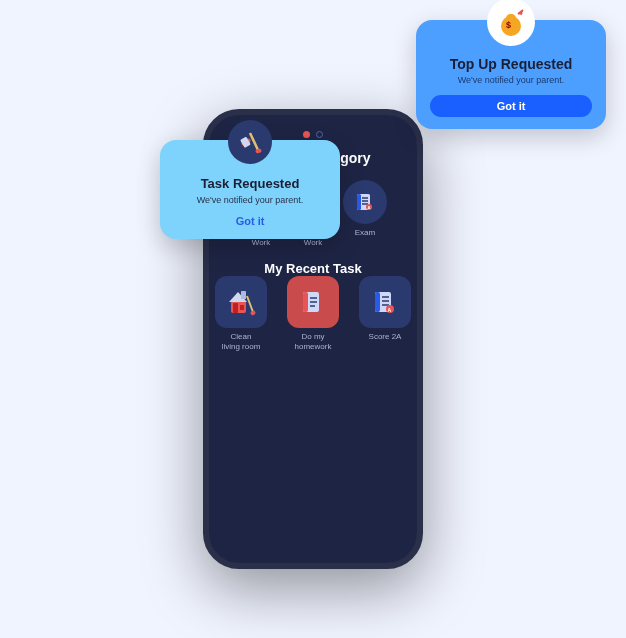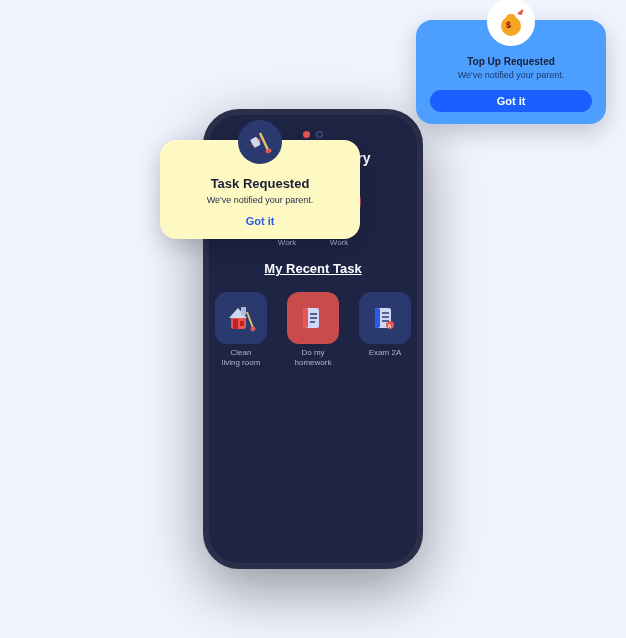--- a/index.html
+++ b/index.html
@@ -120,23 +120,22 @@
       font-size: 8px;
       text-align: center;
       line-height: 1.2;
     }
 
     
     .recent-title {
       color: #ffffff;
       font-size: 13px;
       font-weight: 600;
-      margin-bottom: 16px;
-      text-align: center;
-      text-decoration: underline;
+      margin-bottom: 0;
+      text-align: center;
     }
 
     .recent-row {
       display: flex;
       gap: 20px;
       justify-content: center;
     }
 
     .recent-item {
       display: flex;
@@ -161,22 +160,22 @@
       font-size: 8px;
       text-align: center;
       line-height: 1.2;
     }
 
     
     .popup-task {
       position: absolute;
       top: 140px;
       left: 160px;
-      width: 200px;
-      background: #fef9c3;
+      width: 180px;
+      background: #7dd3fc;
       border-radius: 16px;
       padding: 16px 14px 12px;
       box-shadow: 0 8px 24px rgba(0,0,0,0.2);
       z-index: 10;
     }
 
     .popup-task-icon {
       position: absolute;
       top: -20px;
       left: 50%;
@@ -239,21 +238,21 @@
       background: white;
       border-radius: 50%;
       display: flex;
       align-items: center;
       justify-content: center;
       font-size: 22px;
     }
 
     .popup-topup-title {
       color: #1a1f36;
-      font-size: 10px;
+      font-size: 14px;
       font-weight: 700;
       text-align: center;
       margin-top: 22px;
       margin-bottom: 3px;
     }
 
     .popup-topup-subtitle {
       color: #1a3a6e;
       font-size: 9px;
       text-align: center;
@@ -325,20 +324,34 @@
                 <rect x="4" y="4" width="13" height="16" rx="1.5" fill="#d0d8f8"></rect>
                 <rect x="4" y="4" width="4" height="16" rx="1.5" fill="#e85555"></rect>
                 <line x1="9" y1="9" x2="15" y2="9" stroke="#2a3a6e" stroke-width="1.5"></line>
                 <line x1="9" y1="12" x2="15" y2="12" stroke="#2a3a6e" stroke-width="1.5"></line>
                 <line x1="9" y1="15" x2="13" y2="15" stroke="#2a3a6e" stroke-width="1.5"></line>
               </svg>
             </div>
             <div class="category-label">School<br>Work</div>
           </div>
 
+          <div class="category-item">
+            <div class="category-icon">
+              <svg width="24" height="24" viewBox="0 0 24 24">
+                <rect x="4" y="4" width="13" height="16" rx="1.5" fill="#d0d8f8"></rect>
+                <rect x="4" y="4" width="4" height="16" rx="1.5" fill="#2a5ae6"></rect>
+                <line x1="9" y1="8" x2="15" y2="8" stroke="#2a3a6e" stroke-width="1.5"></line>
+                <line x1="9" y1="11" x2="15" y2="11" stroke="#2a3a6e" stroke-width="1.5"></line>
+                <line x1="9" y1="14" x2="15" y2="14" stroke="#2a3a6e" stroke-width="1.5"></line>
+                <circle cx="16" cy="17" r="3" fill="#e85555"></circle>
+                <text x="14.5" y="19" font-size="4" fill="white" font-weight="bold">A</text>
+              </svg>
+            </div>
+            <div class="category-label">Exam</div>
+          </div>
 
         </div>
 
         <div class="recent-title">My Recent Task</div>
 
         <div class="recent-row">
 
           <div class="recent-item">
             <div class="recent-icon">
               <svg width="30" height="30" viewBox="0 0 30 30">
@@ -372,21 +385,21 @@
               <svg width="30" height="30" viewBox="0 0 30 30">
                 <rect x="5" y="5" width="16" height="20" rx="2" fill="#d0d8f8"></rect>
                 <rect x="5" y="5" width="5" height="20" rx="2" fill="#2a5ae6"></rect>
                 <line x1="12" y1="10" x2="19" y2="10" stroke="#2a3a6e" stroke-width="1.5"></line>
                 <line x1="12" y1="14" x2="19" y2="14" stroke="#2a3a6e" stroke-width="1.5"></line>
                 <line x1="12" y1="18" x2="19" y2="18" stroke="#2a3a6e" stroke-width="1.5"></line>
                 <circle cx="20" cy="22" r="4" fill="#e85555"></circle>
                 <text x="17.5" y="24.5" font-size="5" fill="white" font-weight="bold">A</text>
               </svg>
             </div>
-            <div class="recent-label">Exam 2A</div>
+            <div class="recent-label">Score 2A</div>
           </div>
         </div>
 
       </div>
     </div>
   </div>
 
   <div class="popup-task">
     <div class="popup-task-icon">
       <svg width="28" height="28" viewBox="0 0 28 28">

